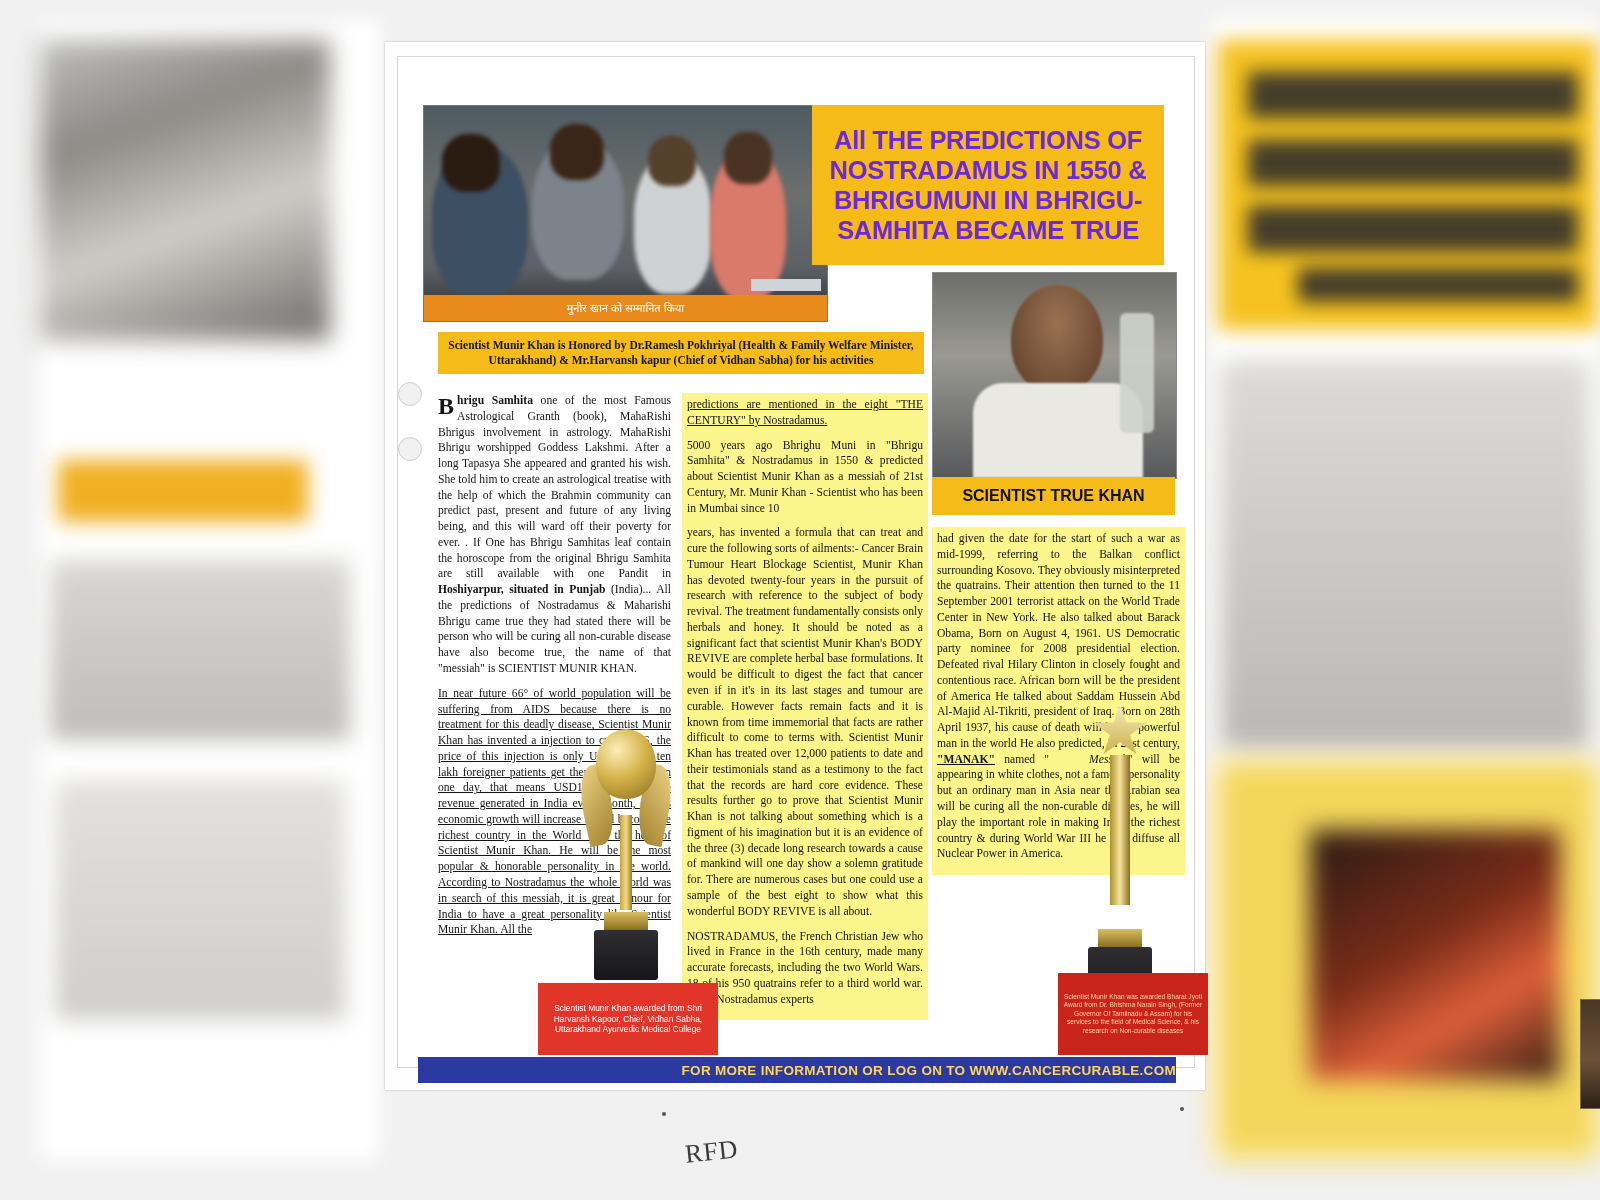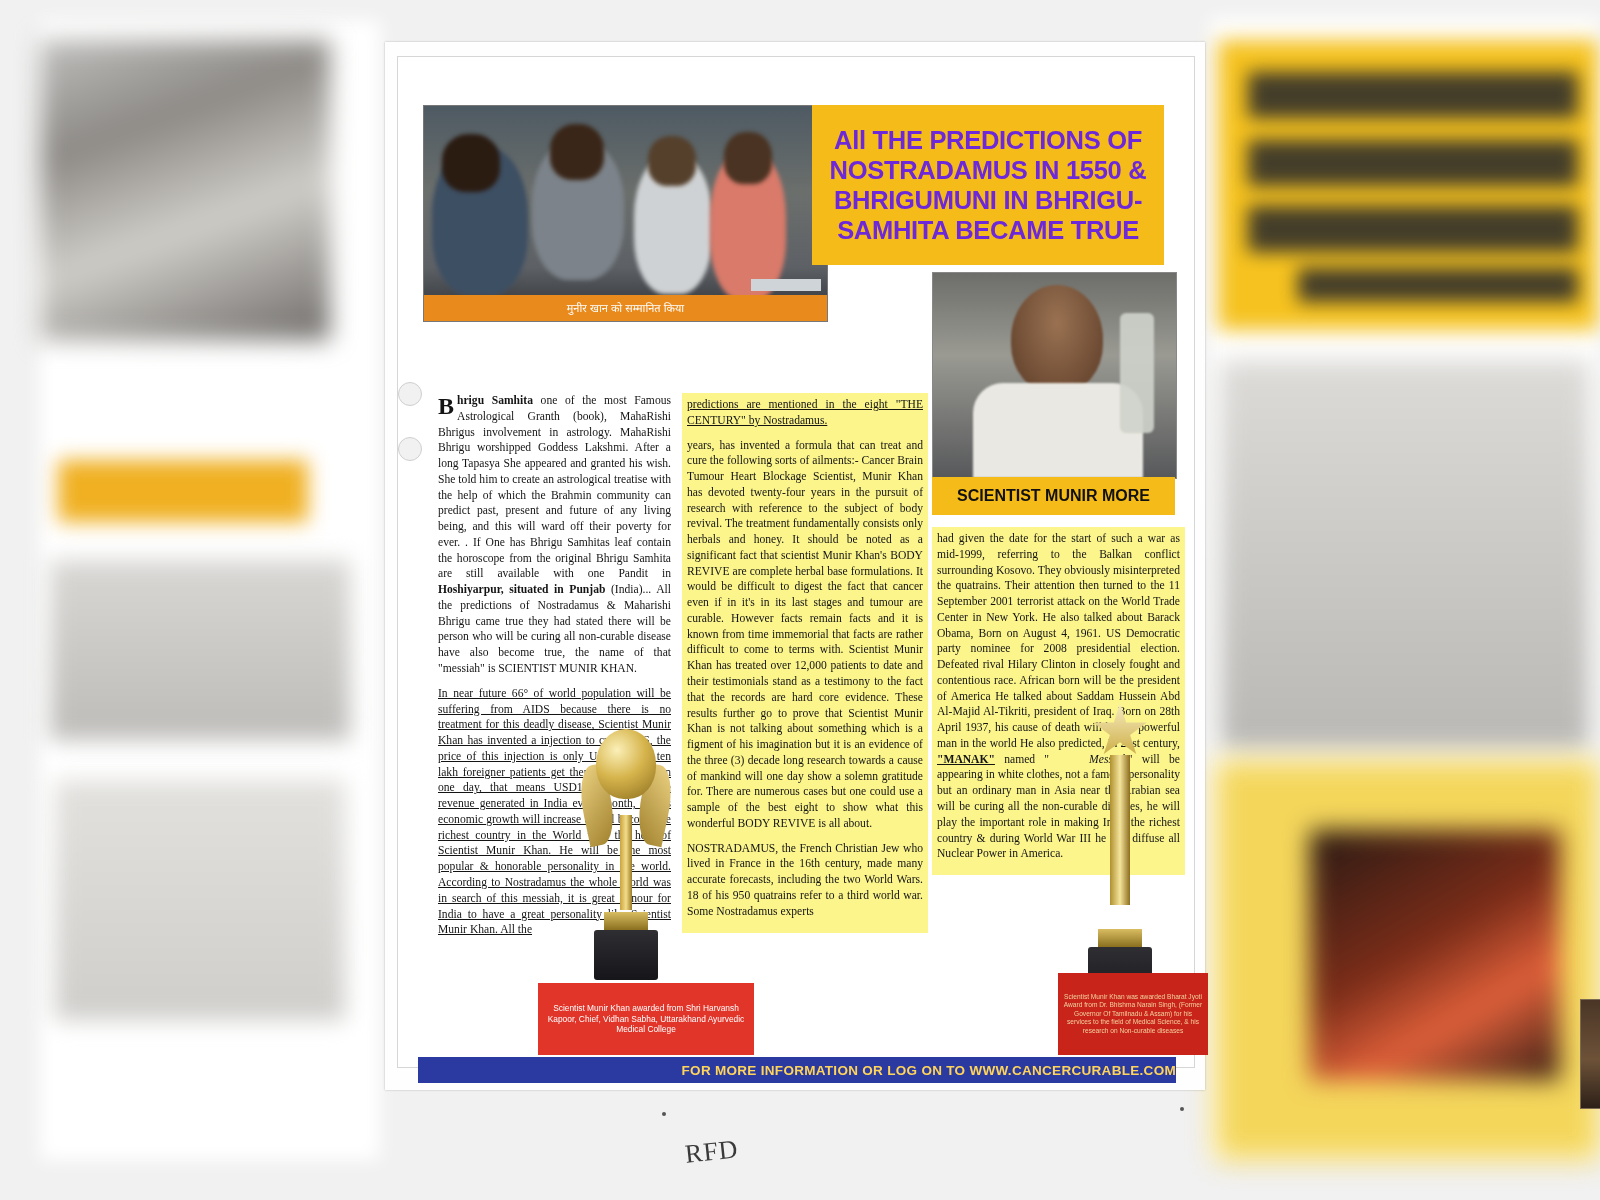--- a/index.html
+++ b/index.html
@@ -105,21 +105,21 @@
      background:radial-gradient(circle at 35% 30%,#fbf0b8,#d6b44c 45%,#8a6d1d 100%);}
   .tr-leaf{position:absolute;left:6px;top:60px;width:30px;height:80px;border-radius:60% 0 60% 0;
      background:linear-gradient(135deg,#f0d788,#9c7c28);transform:rotate(-12deg);}
   .tr-leaf2{left:64px;transform:rotate(12deg) scaleX(-1);}
   .star{position:absolute;left:22px;top:6px;width:56px;height:56px;
      background:linear-gradient(180deg,#f7ecc0,#c9a93e);
      clip-path:polygon(50% 0%,61% 35%,98% 35%,68% 57%,79% 91%,50% 70%,21% 91%,32% 57%,2% 35%,39% 35%);}
   .tr-col{position:absolute;left:40px;top:58px;width:20px;height:150px;
      background:linear-gradient(90deg,#b0902e,#f4e49c,#8c6d1e);}
 
-  .redcap{position:absolute;left:140px;top:926px;width:216px;height:72px;background:#e2352a;
+  .redcap{position:absolute;left:140px;top:926px;width:180px;height:72px;background:#e2352a;
      display:flex;align-items:center;justify-content:center;}
   .redcap p{margin:0;padding:0 5px;text-align:center;color:#fff;font-size:8.4px;line-height:1.28;
      font-family:"Liberation Sans",sans-serif;}
   .redcap2{position:absolute;left:660px;top:916px;width:150px;height:82px;background:#c8241a;
      display:flex;align-items:center;justify-content:center;}
   .redcap2 p{margin:0;padding:0 4px;text-align:center;color:#f2d2a0;font-size:6.6px;line-height:1.3;
      font-family:"Liberation Sans",sans-serif;}
 
   .footer{position:absolute;left:20px;top:1000px;width:758px;height:26px;background:#2b3aa0;
      display:flex;align-items:center;justify-content:flex-end;}
@@ -165,43 +165,47 @@
         <div class="tv-ticker"></div>
         <div class="tv-strip">
           <span>मुनीर खान को सम्मानित किया</span>
         </div>
       </div>
 
       <div class="headline">
         <h1>All THE PREDICTIONS OF NOSTRADAMUS IN 1550 &amp; BHRIGUMUNI IN BHRIGU-SAMHITA BECAME TRUE</h1>
       </div>
 
+      <div class="caption">
+        <p>Scientist Munir Khan is Honored by Dr.Ramesh Pokhriyal (Health &amp; Family Welfare Minister, Uttarakhand) &amp; Mr.Harvansh kapur (Chief of Vidhan Sabha) for his activities</p>
+      </div>
 
       <div class="khanphoto">
         <div class="kp-head"></div>
         <div class="kp-body"></div>
         <div class="kp-bottle"></div>
       </div>
       <div class="khanname">
-        <span>SCIENTIST MUNIR MORE</span>
+        <span>SCIENTIST TRUE KHAN</span>
       </div>
 
       <div class="col col1">
         <p>
           <span class="dropcap">B</span><span class="b">hrigu Samhita</span><span> one of the most Famous Astrological Granth (book), MahaRishi Bhrigus involvement in astrology. MahaRishi Bhrigu worshipped Goddess Lakshmi. After a long Tapasya She appeared and granted his wish. She told him to create an astrological treatise with the help of which the Brahmin community can predict past, present and future of any living being, and this will ward off their poverty for ever. . If One has Bhrigu Samhitas leaf contain the horoscope from the original Bhrigu Samhita are still available with one Pandit in </span><span class="b">Hoshiyarpur, situated in Punjab</span><span> (India)... All the predictions of Nostradamus &amp; Maharishi Bhrigu came true they had stated there will be person who will be curing all non-curable disease have also become true, the name of that "messiah" is SCIENTIST MUNIR KHAN.</span>
         </p>
         <p class="u">In near future 66° of world population will be suffering from AIDS because there is no treatment for this deadly disease, Scientist Munir Khan has invented a injection to cure AIDS, the price of this injection is only USD1000. If ten lakh foreigner patients get themselves treated in one day, that means USD100cr will be the revenue generated in India every month, India's economic growth will increase &amp; will become the richest country in the World with the help of Scientist Munir Khan. He will be the most popular &amp; honorable personality in the world. According to Nostradamus the whole world was in search of this messiah, it is great honour for India to have a great personality like Scientist Munir Khan. All the</p>
       </div>
 
       <div class="col col2">
         <p class="u">predictions are mentioned in the eight "THE CENTURY" by Nostradamus.</p>
         <div class="sage">
           <div class="sage-face"></div>
           <div class="sage-beard"></div>
         </div>
+        <p>5000 years ago Bhrighu Muni in "Bhrigu Samhita" &amp; Nostradamus in 1550 &amp; predicted about Scientist Munir Khan as a messiah of 21st Century, Mr. Munir Khan - Scientist who has been in Mumbai since 10</p>
         <p>years, has invented a formula that can treat and cure the following sorts of ailments:- Cancer Brain Tumour Heart Blockage Scientist, Munir Khan has devoted twenty-four years in the pursuit of research with reference to the subject of body revival. The treatment fundamentally consists only herbals and honey. It should be noted as a significant fact that scientist Munir Khan's BODY REVIVE are complete herbal base formulations. It would be difficult to digest the fact that cancer even if in it's in its last stages and tumour are curable. However facts remain facts and it is known from time immemorial that facts are rather difficult to come to terms with. Scientist Munir Khan has treated over 12,000 patients to date and their testimonials stand as a testimony to the fact that the records are hard core evidence. These results further go to prove that Scientist Munir Khan is not talking about something which is a figment of his imagination but it is an evidence of the three (3) decade long research towards a cause of mankind will one day show a solemn gratitude for. There are numerous cases but one could use a sample of the best eight to show what this wonderful BODY REVIVE is all about.</p>
         <p>NOSTRADAMUS, the French Christian Jew who lived in France in the 16th century, made many accurate forecasts, including the two World Wars. 18 of his 950 quatrains refer to a third world war. Some Nostradamus experts</p>
       </div>
 
       <div class="col col3">
         <div class="nostra">
 
           <div class="nostra-lbl">NOSTRADAMUS</div>
         </div>
         <p><span>had given the date for the start of such a war as mid-1999, referring to the Balkan conflict surrounding Kosovo. They obviously misinterpreted the quatrains. Their attention then turned to the 11 September 2001 terrorist attack on the World Trade Center in New York. He also talked about Barack Obama, Born on August 4, 1961. US Democratic party nominee for 2008 presidential election. Defeated rival Hilary Clinton in closely fought and contentious race. African born will be the president of America  He talked about Saddam Hussein Abd Al-Majid Al-Tikriti, president of Iraq. Born on 28th April 1937, his cause of death will be the powerful man in the world   He also predicted, In 21st century, </span><span class="b u">"MANAK"</span><span> named "</span><span class="i">Messiah</span><span>" will be appearing in white clothes, not a famous personality but an ordinary man in Asia near the Arabian sea will be curing all the non-curable diseases, he will play the important role in making India the richest country &amp; during World War III he will diffuse all Nuclear Power in America.</span></p>

